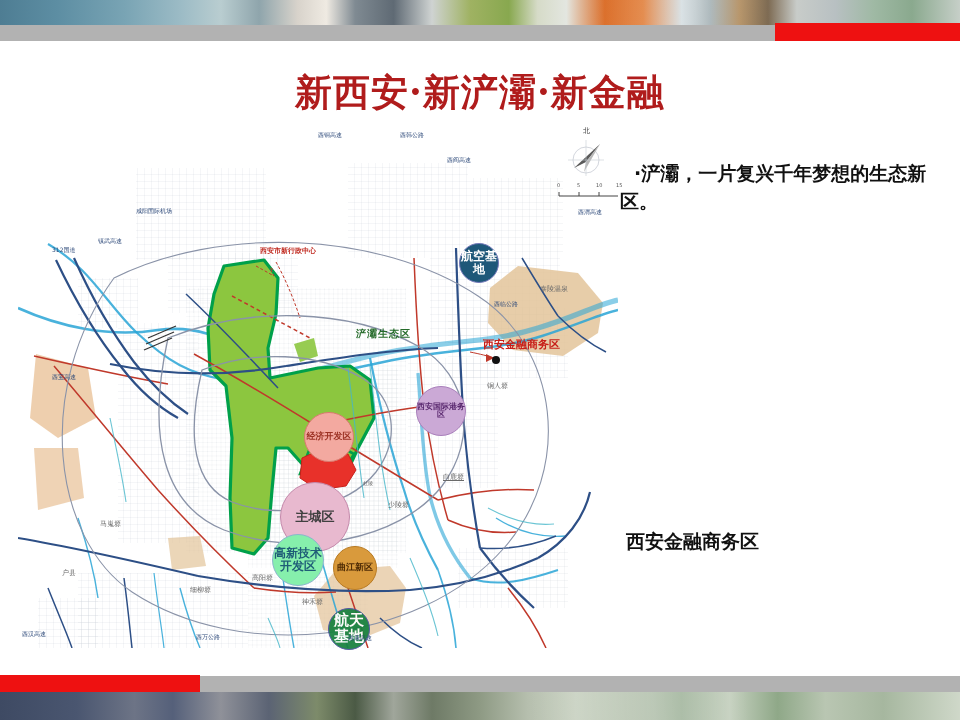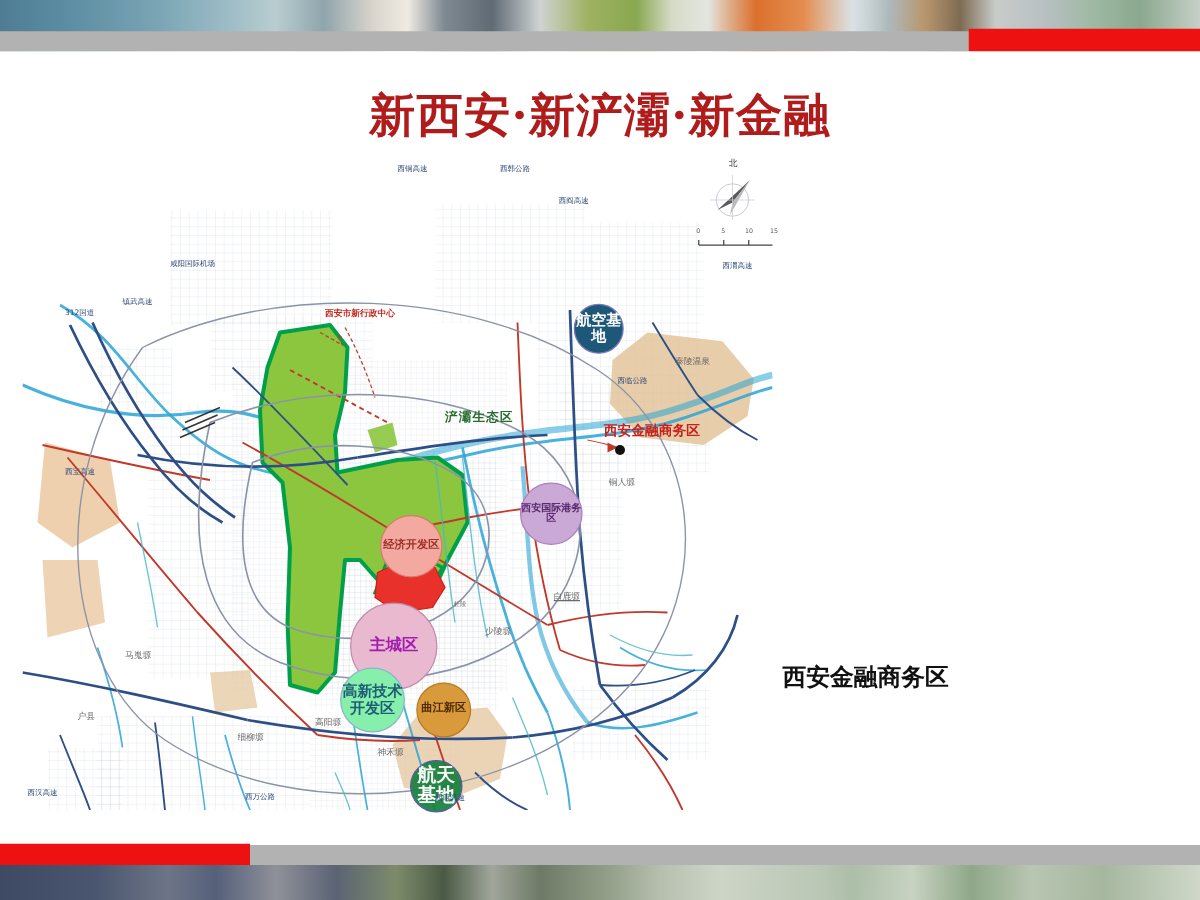--- a/index.html
+++ b/index.html
@@ -239,21 +239,21 @@
 
       <g stroke="#444" stroke-width="1">
         <line x1="541" y1="78" x2="601" y2="78"></line>
         <line x1="541" y1="74" x2="541" y2="78"></line>
         <line x1="561" y1="74" x2="561" y2="78"></line>
         <line x1="581" y1="74" x2="581" y2="78"></line>
         <line x1="601" y1="74" x2="601" y2="78"></line>
       </g>
     </svg>
 
-    <div class="bubble" style="left:262px;top:364px;width:68px;height:68px;background:#e8b9cf;border:1.5px solid #c489ab;color:#a21caf;font-size:13px;">
+    <div class="bubble" style="left:262px;top:364px;width:68px;height:68px;background:#e8b9cf;border:1.5px solid #c489ab;color:#404040;font-size:13px;">
       <span>主城区</span>
     </div>
     <div class="bubble" style="left:286px;top:294px;width:48px;height:48px;background:#f3a9a0;border:1.5px solid #d97a6e;color:#9c3224;font-size:9px;">
       <span>经济开发区</span>
     </div>
     <div class="bubble" style="left:254px;top:416px;width:50px;height:50px;background:#86efac;border:1.5px solid #8ab6cc;color:#1f5d77;font-size:12px;">
       <span>高新技术开发区</span>
     </div>
     <div class="bubble" style="left:315px;top:428px;width:42px;height:42px;background:#d99a3c;border:1.5px solid #b87a22;color:#4d2a04;font-size:9px;">
       <span>曲江新区</span>
@@ -298,20 +298,21 @@
     <div class="map-label plateau" style="left:370px;top:382px;">少陵塬</div>
     <div class="map-label plateau" style="left:345px;top:362px;font-size:5px;">杜陵</div>
     <div class="map-label plateau" style="left:82px;top:401px;">马嵬塬</div>
     <div class="map-label plateau" style="left:44px;top:450px;">户县</div>
     <div class="map-label plateau" style="left:172px;top:467px;">细柳塬</div>
     <div class="map-label plateau" style="left:234px;top:455px;">高阳塬</div>
     <div class="map-label plateau" style="left:284px;top:479px;">神禾塬</div>
   </div>
 
   <div class="bullets">
+    <div class="bullet">·浐灞，一片复兴千年梦想的生态新区。</div>
   </div>
 
   <div class="footer-note">西安金融商务区</div>
 
   <div class="banner-bot">
     <div class="white-line bot"></div>
     <div class="gray-bar bot"></div>
     <div class="red-block bot"></div>
     <div class="photo-strip bottom" style="top:22px;height:28px;"></div>
   </div>

